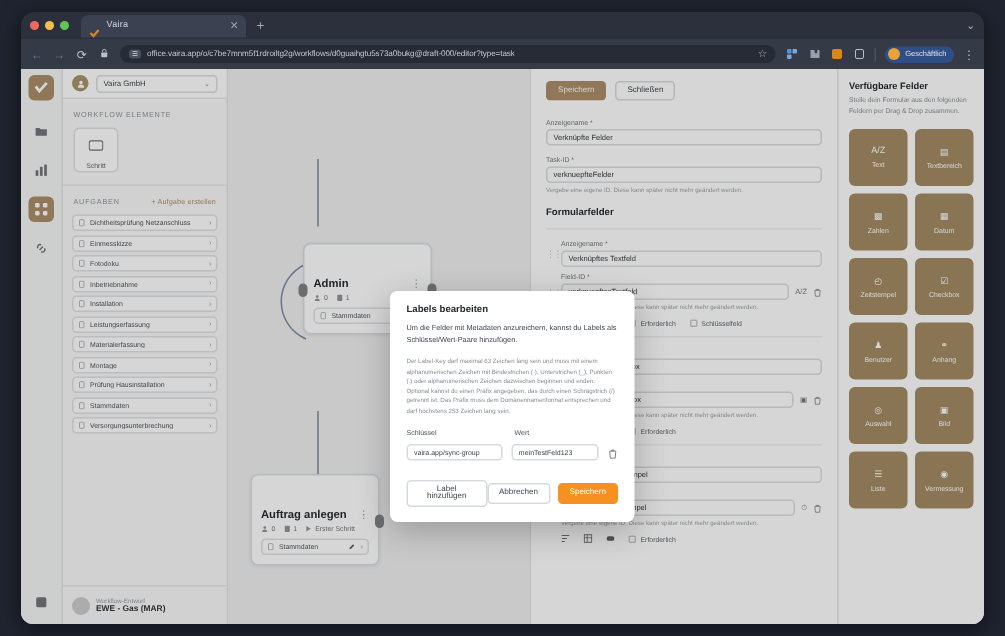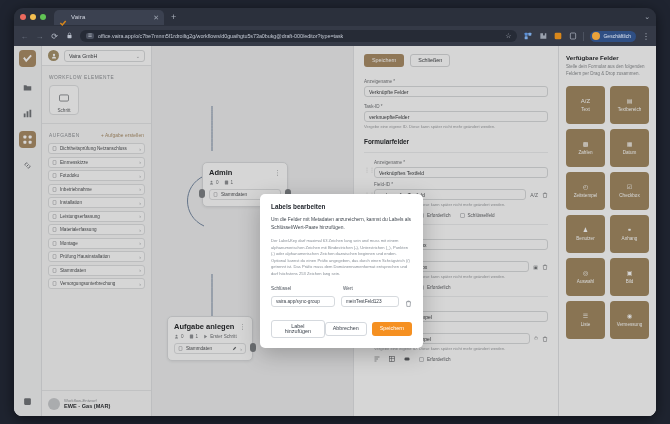--- a/index.html
+++ b/index.html
@@ -134,21 +134,21 @@
 
   
   .canvas {
     position: absolute; left: 138px; top: 0; right: 0; height: 370px;
     background: #eef0f3;
   }
   .node {
     position: absolute; width: 86px; background: #fff; border: 1px solid #d9dde2;
     border-radius: 5px; padding: 5px 6px 6px; box-shadow: 0 1px 3px rgba(0,0,0,.07);
   }
-  .node-head { display: flex; align-items: center; }
+  .node-head { display: flex; align-items: center; margin-top: 16px; }
   .node-title { font-size: 7.5px; font-weight: bold; color: #242a33; flex: 1; }
   .node-kebab { font-size: 7px; color: #8d949e; }
   .node-meta { display: flex; align-items: center; gap: 5px; margin: 3px 0 4px; }
   .meta-item { display: flex; align-items: center; gap: 2px; font-size: 4.6px; color: #6c737c; }
   .node-task {
     height: 11px; border: 1px solid #dde1e6; border-radius: 3px;
     display: flex; align-items: center; gap: 3px; padding: 0 3px;
   }
   .node-task .lbl { font-size: 4.6px; color: #4a515a; flex: 1; }
   .port {
@@ -490,21 +490,21 @@
                 <rect x="2.4" y="1" width="7.2" height="10" rx="1.4" stroke="#8d949e" stroke-width="1.1" fill="none"></rect>
               </svg>
             <span class="lbl">Stammdaten</span>
           </div>
           <span class="port" style="left:-4px; top:26px;"></span>
           <span class="port" style="right:-4px; top:26px;"></span>
         </div>
 
         <div class="node" style="left:15px; top:270px;">
           <div class="node-head">
-            <span class="node-title">Aufgabe anlegen</span>
+            <span class="node-title">Auftrag anlegen</span>
             <span class="node-kebab">⋮</span>
           </div>
           <div class="node-meta">
             <span class="meta-item">
               <svg width="5" height="5" viewBox="0 0 12 12">
                   <circle cx="6" cy="4" r="2.2" fill="#8d949e"></circle>
                   <path d="M2 11a4 4 0 018 0z" fill="#8d949e"></path>
                 </svg>
               <em style="font-style:normal">0</em>
             </span>

